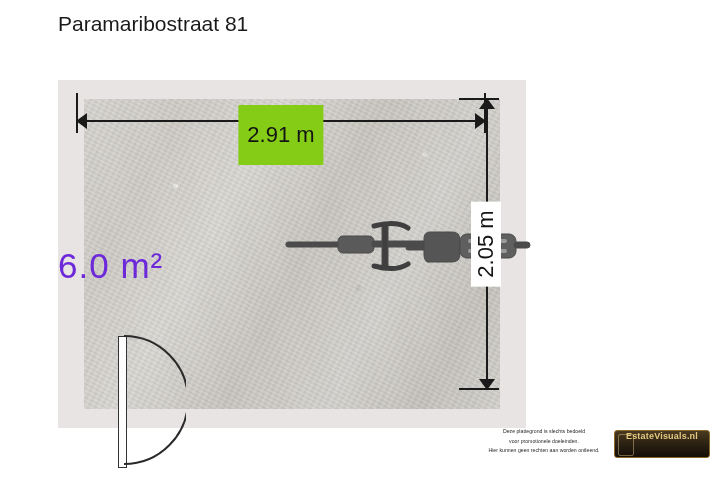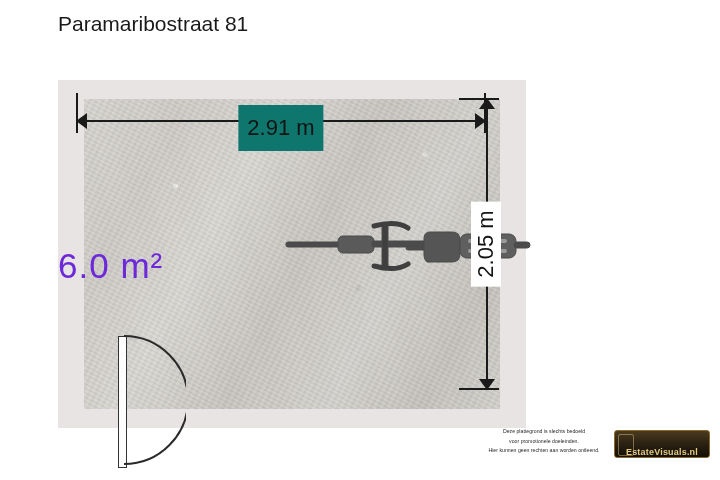--- a/index.html
+++ b/index.html
@@ -110,22 +110,22 @@
     height: 40px;
     background: #1a1a1a;
   }
   .dim-top .cap-l { left: 0; }
   .dim-top .cap-r { right: 0; }
   .dim-top .value {
     position: absolute;
     left: 50%;
     top: 0;
     transform: translateX(-50%);
-    background: #0f766e;
-    padding: 8px 9px;
+    background: #84cc16;
+    padding: 15px 9px;
     font-size: 22px;
     color: #141414;
     line-height: 30px;
     white-space: nowrap;
   }
 
   
   .dim-right {
     position: absolute;
     left: 471px;
@@ -223,21 +223,21 @@
   .logo {
     position: absolute;
     right: 10px;
     bottom: 22px;
     width: 94px;
     height: 26px;
     border: 1px solid #8a6a2a;
     border-radius: 3px;
     background: linear-gradient(180deg, #4a3a20 0%, #2c2213 48%, #120e07 100%);
     display: flex;
-    align-items: flex-end;
+    align-items: flex-start;
     justify-content: center;
     overflow: hidden;
   }
   .logo-text {
     font-size: 9px;
     font-weight: bold;
     color: #e4c983;
     letter-spacing: 0.2px;
     white-space: nowrap;
   }

